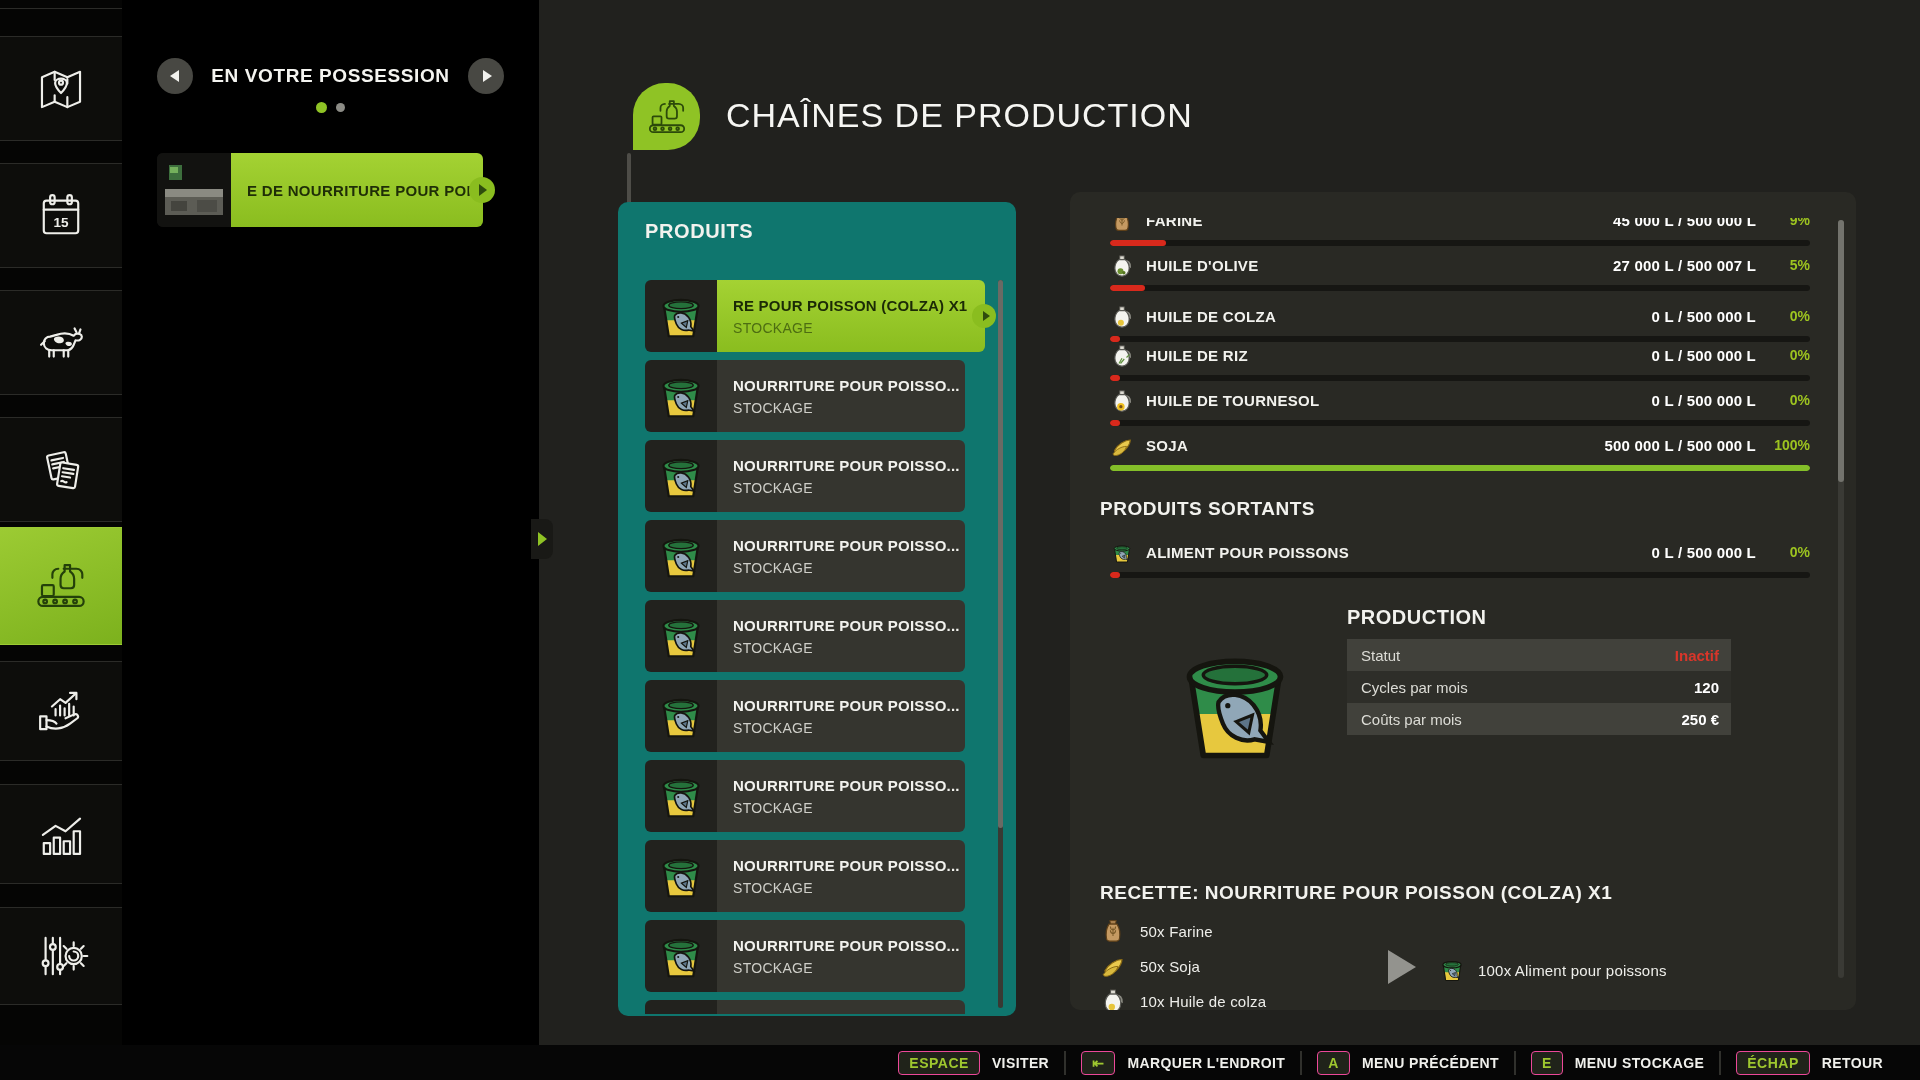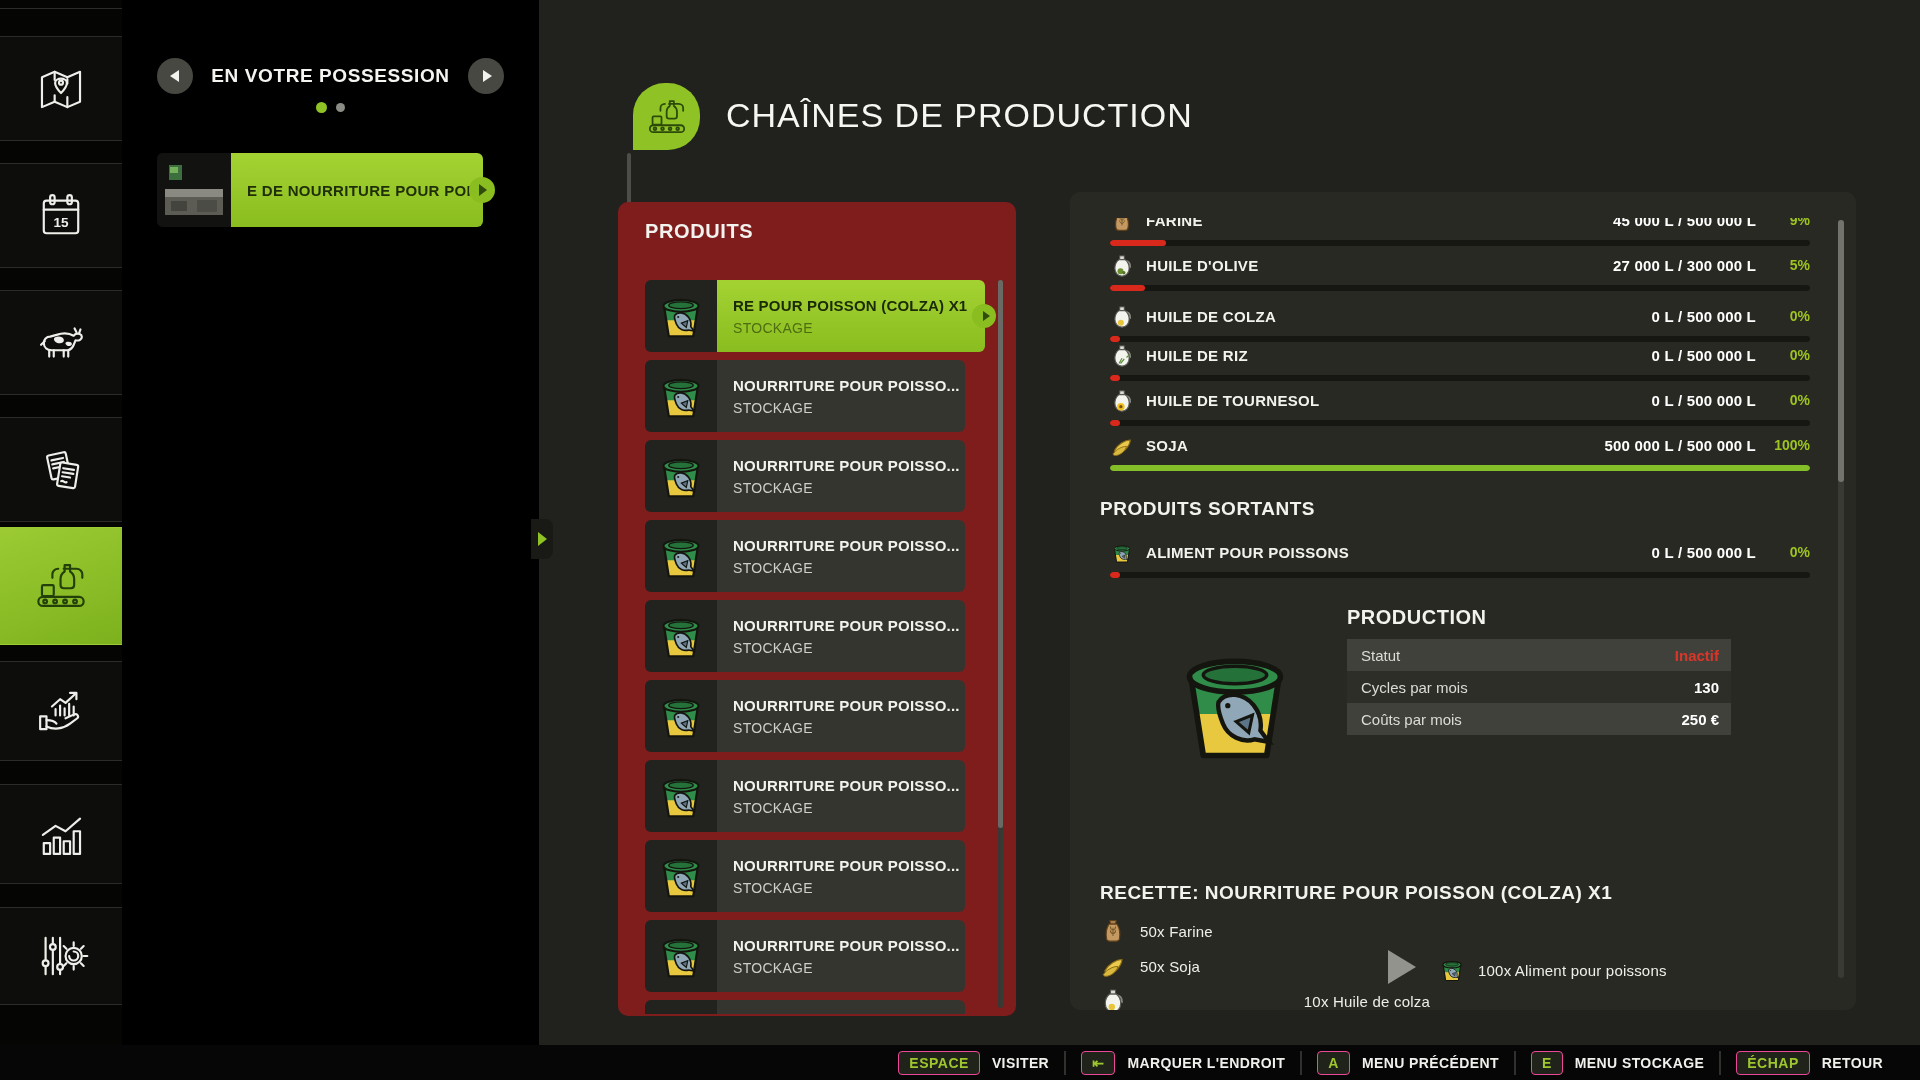--- a/index.html
+++ b/index.html
@@ -45,21 +45,21 @@
               display:flex;align-items:center;justify-content:center;}
   .expand-tab i{width:0;height:0;border-left:9px solid var(--accent_green,#8fc325);border-top:7px solid transparent;border-bottom:7px solid transparent;}
 
   
   .badge{position:absolute;left:633px;top:83px;width:67px;height:67px;background:var(--accent_green,#8fc325);
          border-radius:32px 32px 32px 0;display:flex;align-items:center;justify-content:center;}
   .badge svg{width:44px;height:44px;stroke:#2c4a0a;fill:none;stroke-width:2.6;stroke-linecap:round;stroke-linejoin:round;}
   .htitle{position:absolute;left:726px;top:96px;font-size:34px;font-weight:500;color:#f6f6f3;letter-spacing:1px;}
 
   
-  .prods{position:absolute;left:618px;top:202px;width:398px;height:814px;background:#7f1d1d;border-radius:10px;overflow:hidden;}
+  .prods{position:absolute;left:618px;top:202px;width:398px;height:814px;background:#0f766e;border-radius:10px;overflow:hidden;}
   .prods-title{position:absolute;left:27px;top:18px;font-size:20px;font-weight:bold;color:#f2f2ee;letter-spacing:.6px;}
   .plist{position:absolute;left:27px;top:78px;width:360px;height:734px;overflow:hidden;display:flex;flex-direction:column;gap:8px;}
   .item{display:flex;height:72px;flex:none;}
   .ibox{width:72px;height:72px;background:#22221e;border-radius:6px 0 0 6px;display:flex;align-items:center;justify-content:center;flex:none;}
   .ibox svg{width:54px;height:54px;}
   .ilabel{position:relative;width:248px;background:#35352f;border-radius:0 6px 6px 0;display:flex;flex-direction:column;justify-content:center;padding-left:16px;}
   .ititle{color:#f2f2ee;font-size:15px;font-weight:bold;letter-spacing:.2px;white-space:nowrap;overflow:hidden;margin-bottom:6px;}
   .isub{color:#cfcfc9;font-size:14px;letter-spacing:.3px;}
   .item.sel .ilabel{width:268px;background:linear-gradient(180deg,#a4d233,#8abd1f);}
   .item.sel .ititle{color:#1b2a06;}
@@ -90,21 +90,21 @@
   .prod-title{top:414px;left:277px;font-size:20px;}
   .ptable{position:absolute;left:277px;top:447px;width:384px;}
   .trow{height:32px;display:flex;align-items:center;justify-content:space-between;padding:0 12px 0 14px;}
   .trow:nth-of-type(odd){background:#41413b;}
   .trow:nth-of-type(even){background:#2e2e29;}
   .tlabel{color:#dcdcd6;font-size:15px;}
   .tval{color:#fff;font-size:15px;font-weight:bold;}
   .trow:nth-of-type(1) .tval{color:var(--status_red,#d9362a);}
   .rec-title{top:690px;}
   .rec-row{position:absolute;left:30px;width:330px;height:34px;display:flex;align-items:center;gap:14px;}
-  .rr0{top:722px;} .rr1{top:757px;} .rr2{top:792px;justify-content:space-between;}
+  .rr0{top:722px;} .rr1{top:757px;} .rr2{top:792px;}
   .rec-row svg{width:26px;height:26px;flex:none;}
   .rec-text{color:#eeeeea;font-size:15px;letter-spacing:.2px;white-space:nowrap;}
   .rec-arrow{position:absolute;left:318px;top:758px;width:0;height:0;border-left:28px solid #93938e;
              border-top:17px solid transparent;border-bottom:17px solid transparent;}
   .rec-out{position:absolute;left:368px;top:761px;height:34px;display:flex;align-items:center;gap:12px;}
   .rec-out svg{width:28px;height:28px;flex:none;}
   .rsb-track{position:absolute;left:768px;top:28px;width:6px;height:758px;background:#3a3a35;border-radius:3px;}
   .rsb-thumb{position:absolute;left:768px;top:28px;width:6px;height:262px;background:#73736d;border-radius:3px;}
 
   
@@ -433,21 +433,21 @@
 
       <div class="ing-row r1">
         <span class="ing-ic">
             <svg viewBox="0 0 32 32">
               <use href="#jug"></use>
               <circle cx="14" cy="23" r="4" fill="#6a8f2f"></circle>
               <circle cx="18.5" cy="25" r="2.2" fill="#55761f"></circle>
             </svg>
           </span>
         <span class="ing-name">HUILE D'OLIVE</span>
-        <span class="ing-amt">27 000 L / 300 000 L</span>
+        <span class="ing-amt">27 000 L / 500 007 L</span>
         <span class="ing-pct">5%</span>
         <span class="ing-bar">
             <span class="ing-fill" style="width: 5%; background: rgb(216, 41, 28);"></span>
           </span>
       </div>
 
       <div class="ing-row r2">
         <span class="ing-ic">
             <svg viewBox="0 0 32 32">
               <use href="#jug"></use>
@@ -533,21 +533,21 @@
     </div>
     <div class="sec-head prod-title">PRODUCTION</div>
     <div class="ptable">
 
     <div class="trow">
           <span class="tlabel">Statut</span>
           <span class="tval">Inactif</span>
         </div>
         <div class="trow">
           <span class="tlabel">Cycles par mois</span>
-          <span class="tval">130</span>
+          <span class="tval">120</span>
         </div>
         <div class="trow">
           <span class="tlabel">Coûts par mois</span>
           <span class="tval">250 €</span>
         </div>
       </div>
 
     <div class="sec-head rec-title">RECETTE: NOURRITURE POUR POISSON (COLZA) X1</div>
 
     <div class="rec-row rr0">

